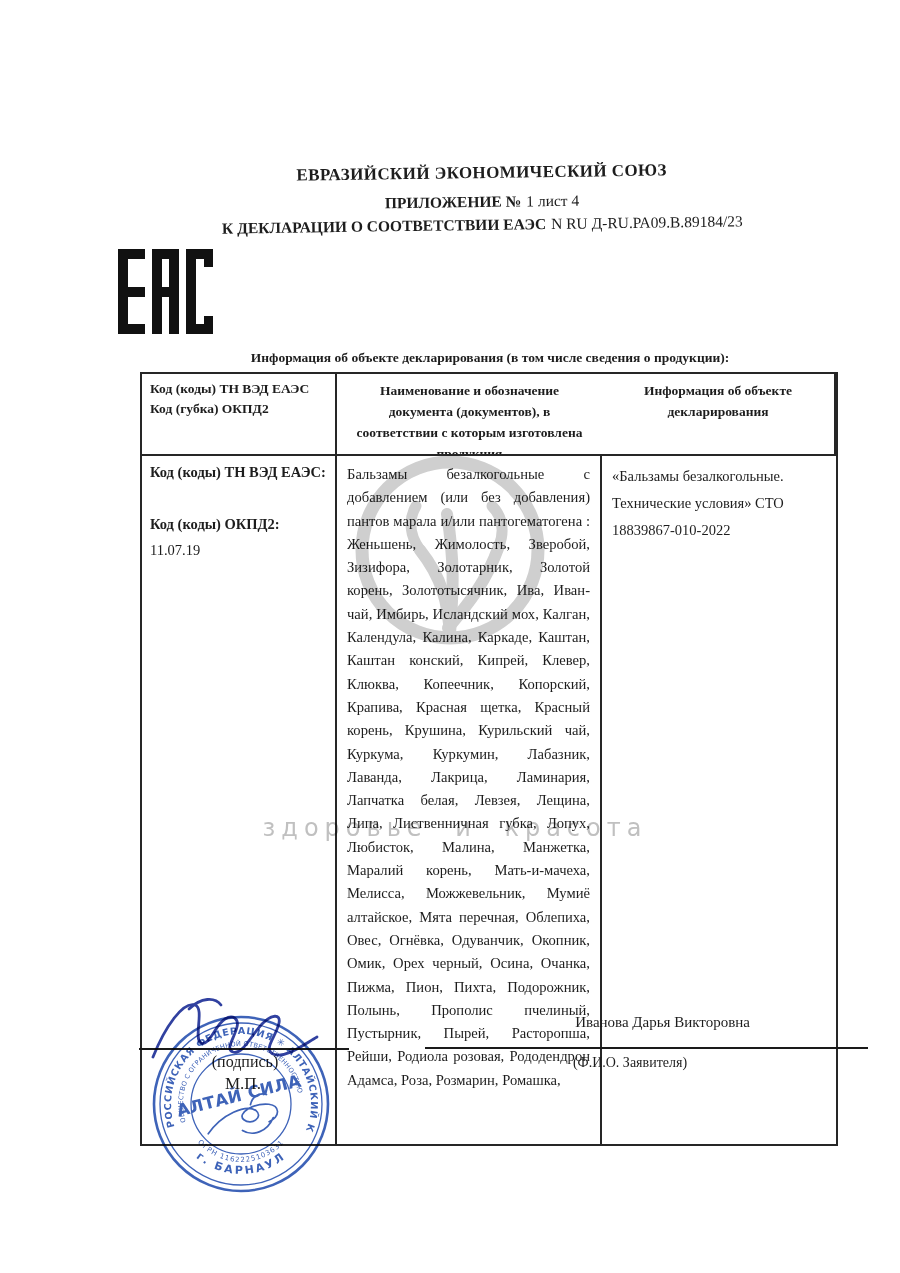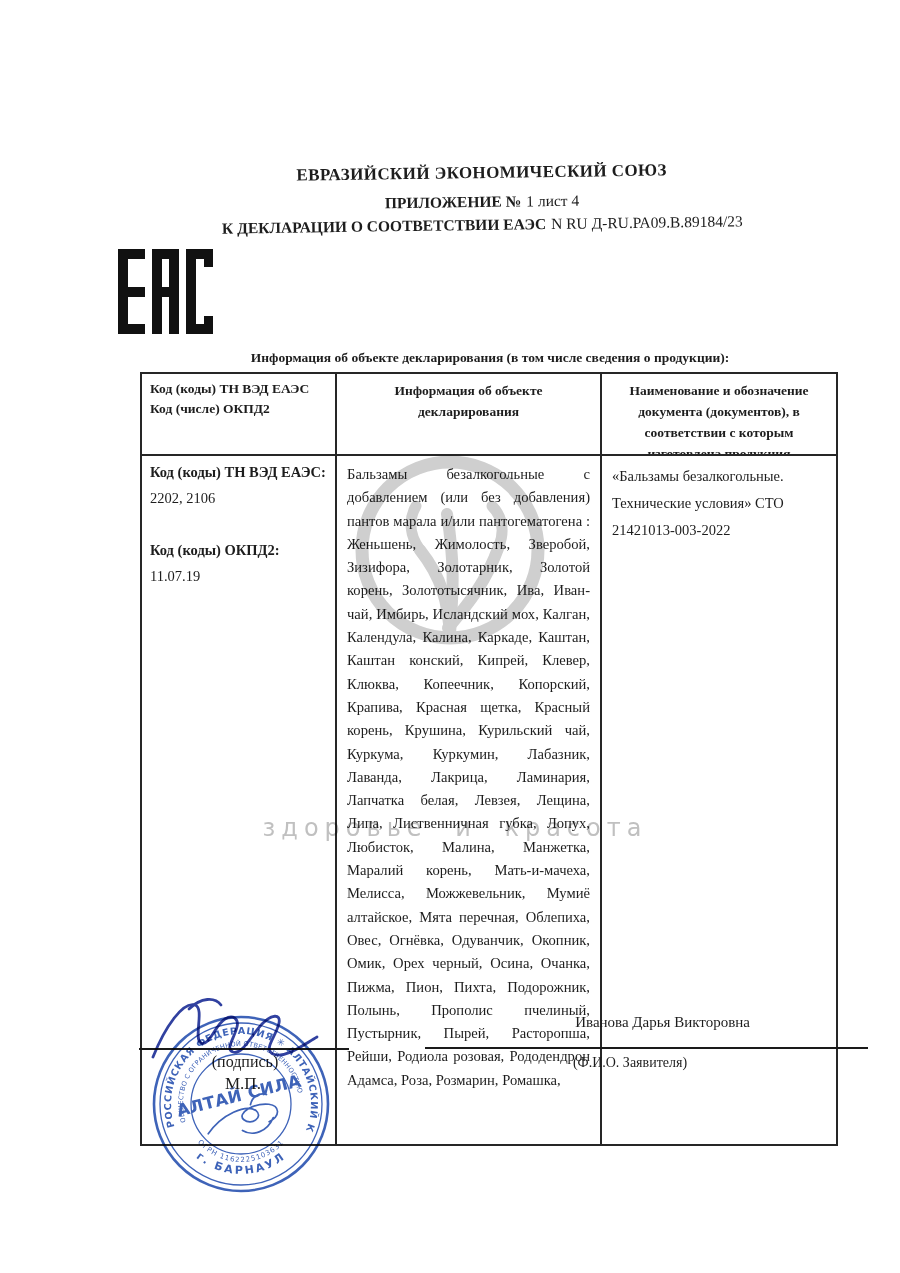--- a/index.html
+++ b/index.html
@@ -90,36 +90,35 @@
           <rect x="86" y="67" width="9" height="18"></rect>
       </g>
     </svg>
   </div>
 
   <div class="table-title">Информация об объекте декларирования (в том числе сведения о продукции):</div>
 
   <div class="doc-table">
     <div class="cell cb cr th">
       <div>Код (коды) ТН ВЭД ЕАЭС</div>
-      <div>Код (числе) ОКПД2</div>
+      <div>Код (губка) ОКПД2</div>
     </div>
+    <div class="cell cb th th-center">Наименование и обозначение документа (документов), в соответствии с которым изготовлена продукция</div>
     <div class="cell cb cr th th-center">Информация об объекте декларирования</div>
-    <div class="cell cb th th-center">Наименование и обозначение документа (документов), в соответствии с которым изготовлена продукция</div>
 
     <div class="cell cr td1">
       <div class="b">Код (коды) ТН ВЭД ЕАЭС:</div>
-      <div>2202, 2106</div>
       <div class="gap"></div>
       <div>
         <span class="b">Код (коды) ОКПД2:</span>
         <span>11.07.19</span>
       </div>
     </div>
     <div class="cell cr td2">Бальзамы безалкогольные с добавлением (или без добавления) пантов марала и/или пантогематогена : Женьшень, Жимолость, Зверобой, Зизифора, Золотарник, Золотой корень, Золототысячник, Ива, Иван-чай, Имбирь, Исландский мох, Калган, Календула, Калина, Каркаде, Каштан, Каштан конский, Кипрей, Клевер, Клюква, Копеечник, Копорский, Крапива, Красная щетка, Красный корень, Крушина, Курильский чай, Куркума, Куркумин, Лабазник, Лаванда, Лакрица, Ламинария, Лапчатка белая, Левзея, Лещина, Липа, Лиственничная губка, Лопух, Любисток, Малина, Манжетка, Маралий корень, Мать-и-мачеха, Мелисса, Можжевельник, Мумиё алтайское, Мята перечная, Облепиха, Овес, Огнёвка, Одуванчик, Окопник, Омик, Орех черный, Осина, Очанка, Пижма, Пион, Пихта, Подорожник, Полынь, Прополис пчелиный, Пустырник, Пырей, Расторопша, Рейши, Родиола розовая, Рододендрон Адамса, Роза, Розмарин, Ромашка,</div>
-    <div class="cell td3">«Бальзамы безалкогольные. Технические условия» СТО 21421013-003-2022</div>
+    <div class="cell td3">«Бальзамы безалкогольные. Технические условия» СТО 18839867-010-2022</div>
   </div>
 
   <div class="line" style="left:139px;top:1048px;width:210px;"></div>
   <div class="line" style="left:425px;top:1047px;width:443px;"></div>
   <div class="signer-name">Иванова Дарья Викторовна</div>
   <div class="sig-caption" style="left:180px;top:1053px;width:130px;">(подпись)</div>
   <div class="mp-label">М.П.</div>
   <div class="sig-caption" style="left:480px;top:1055px;width:300px;font-size:14px;">(Ф.И.О. Заявителя)</div>
 
   <div class="ink" style="left:145px;top:995px;">

